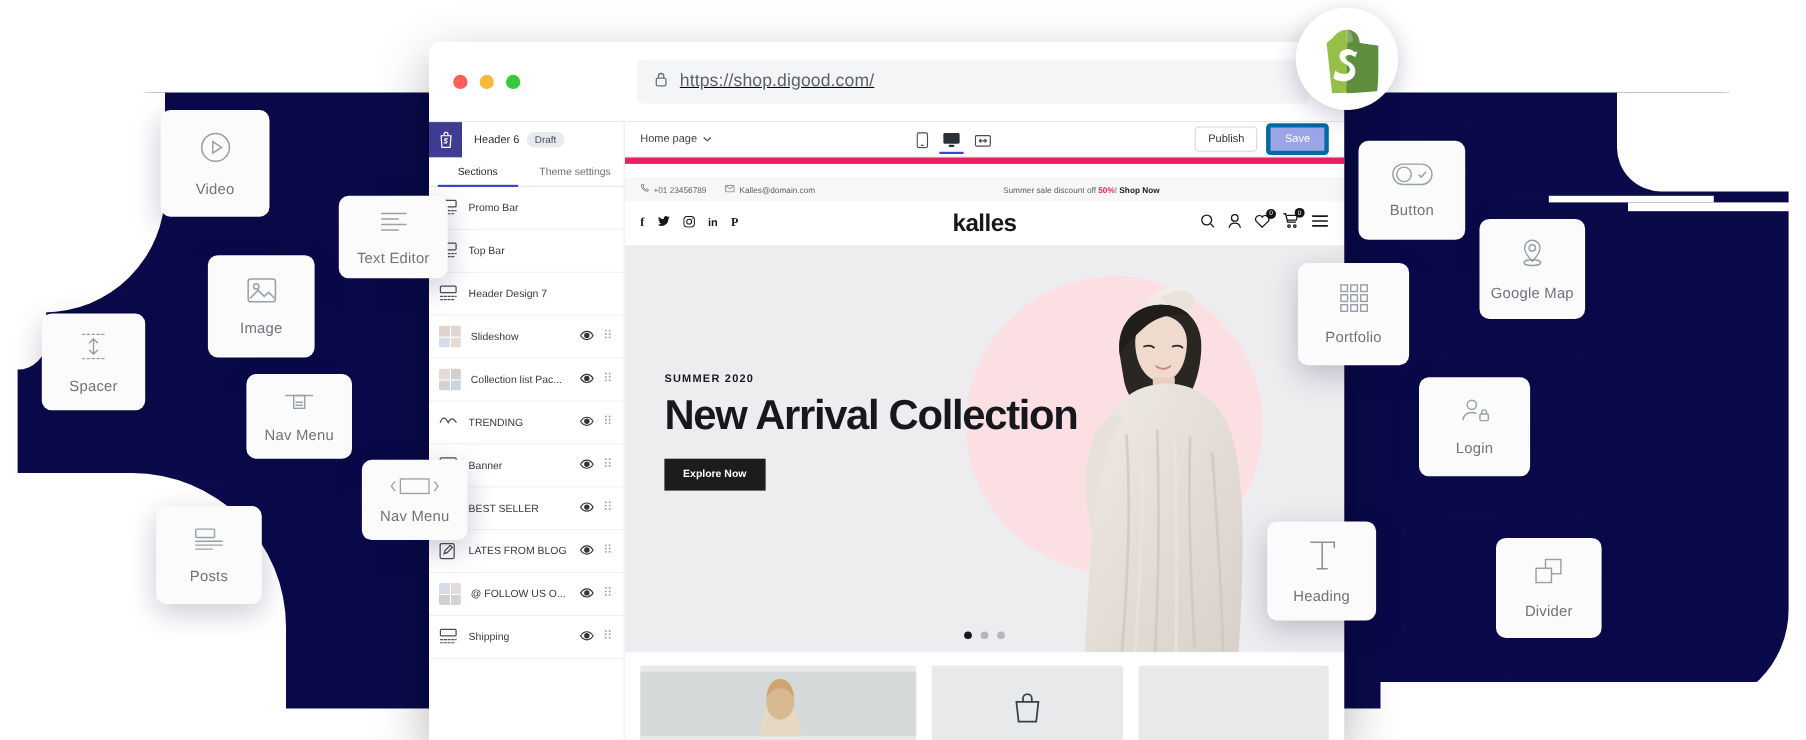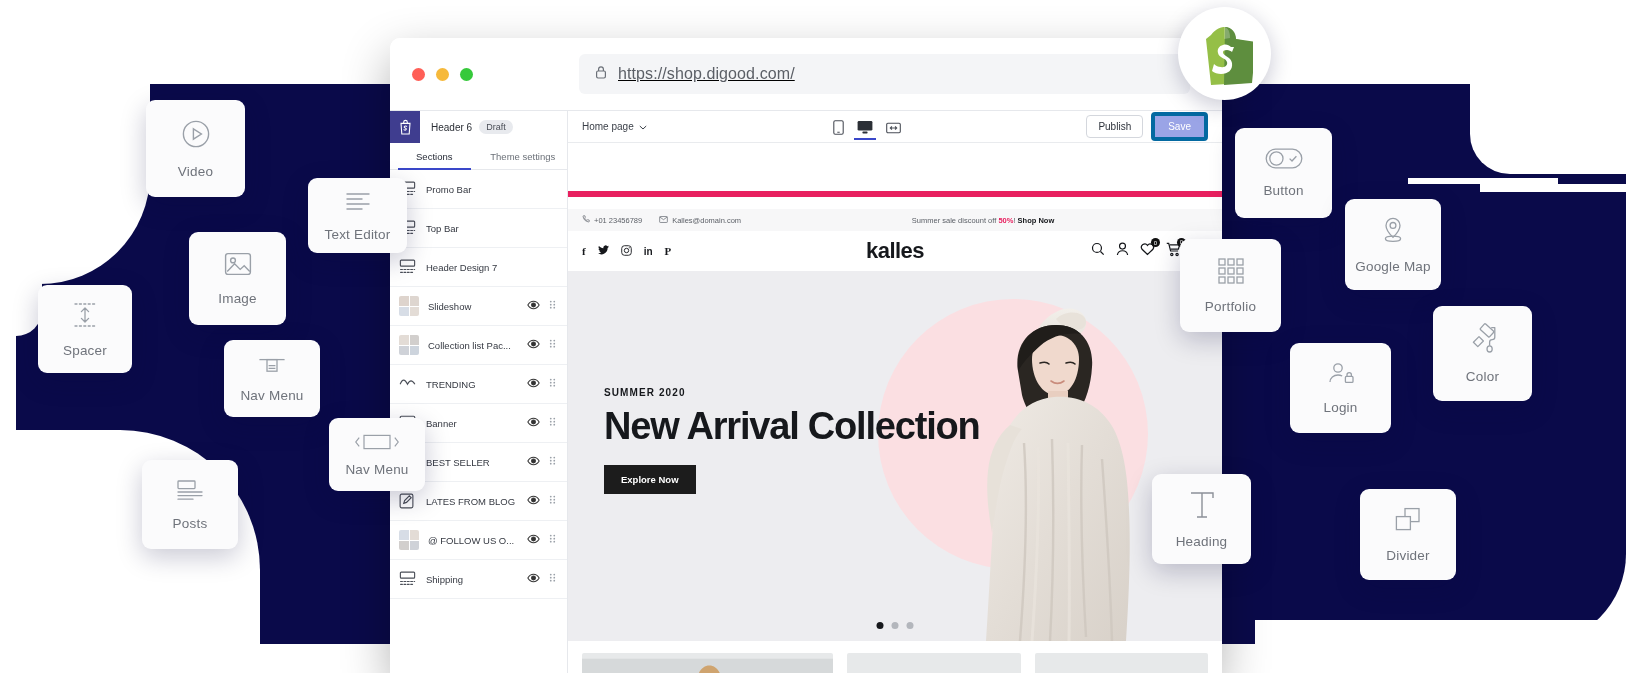--- a/index.html
+++ b/index.html
@@ -78,21 +78,21 @@
   }
   .sec .lbl { flex: 1; white-space: nowrap; overflow: hidden; text-overflow: ellipsis; }
   .sec .eye { width: 13px; opacity: .85; }
   .sec .grip { width: 9px; color: #9aa0a8; font-size: 10px; letter-spacing: .5px; }
   .thumb { width: 20px; height: 20px; flex: 0 0 20px; border-radius: 2px; overflow: hidden; display: grid; }
   .thumb.two { grid-template-columns: 1fr 1fr; grid-template-rows: 1fr 1fr; gap: 1px; }
   .thumb.two i { display: block; }
   .ic { width: 18px; height: 16px; flex: 0 0 18px; }
 
   
-  #preview { flex: 1; display: flex; flex-direction: column; background: #fff; min-width: 0; gap: 48px; }
+  #preview { flex: 1; display: flex; flex-direction: column; background: #fff; min-width: 0; }
   #prev-top {
     height: 32px; display: flex; align-items: center; padding: 0 14px;
     border-bottom: 1px solid #e9ebee; gap: 14px;
   }
   #page-sel { font-size: 10px; color: #3a3f48; display: flex; align-items: center; gap: 5px; }
   #dev-icons { flex: 1; display: flex; justify-content: center; align-items: flex-end; gap: 13px; height: 100%; padding-bottom: 2px; }
   .dev { position: relative; display: flex; align-items: flex-end; height: 100%; padding-bottom: 5px; }
   .dev.active::after { content:""; position:absolute; left:-3px; right:-3px; bottom:0; height:2px; background:#3a47c9; }
   #prev-actions { display: flex; gap: 8px; align-items: center; }
   .btn-pub {
@@ -715,31 +715,20 @@
           <rect x="11" y="11" width="6" height="6"></rect>
           <rect x="20" y="11" width="6" height="6"></rect>
         <rect x="2" y="20" width="6" height="6"></rect>
           <rect x="11" y="20" width="6" height="6"></rect>
           <rect x="20" y="20" width="6" height="6"></rect>
       </svg>
     </span>
     <span class="wlabel">Portfolio</span>
   </div>
 
-  <div class="wcard" style="left:1433px;top:306px;width:99px;height:95px;">
-    <span class="wicon">
-      <svg width="32" height="32" viewBox="0 0 32 32" fill="none" stroke="#9aa0a8" stroke-width="1.3" stroke-linejoin="round">
-        <rect x="13.8" y="3.6" width="12.4" height="7.6" rx="1" transform="rotate(42 20 7.4)"></rect>
-        <path d="M6.4 19.2 12 13.6l4.4 4.4-5.6 5.6-4.4-4.4Z"></path>
-        <path d="M24.2 4.6h3.6v9.6c0 1.6-1.4 2.4-2.6 2.4-1.6 0-2.6 1-2.6 2.6v3.6"></path>
-        <path d="M22.6 22.8c1.8 0 2.6 1.6 2.6 3.2s-.8 3-2.6 3-2.6-1.4-2.6-3 .8-3.2 2.6-3.2Z"></path>
-      </svg>
-    </span>
-    <span class="wlabel">Color</span>
-  </div>
 
   <div class="wcard" style="left:1290px;top:343px;width:101px;height:90px;">
     <span class="wicon">
       <svg width="30" height="24" viewBox="0 0 30 24" fill="none" stroke="#9aa0a8" stroke-width="1.3">
         <circle cx="12" cy="6" r="4.2"></circle>
           <path d="M4 20c0-4.2 3.6-7 8-7 1.6 0 3 .4 4.2 1"></path>
         <rect x="19.4" y="14.4" width="7.6" height="6" rx="1"></rect>
           <path d="M21 14.4v-1.6a2.2 2.2 0 0 1 4.4 0v1.6"></path>
       </svg>
     </span>

